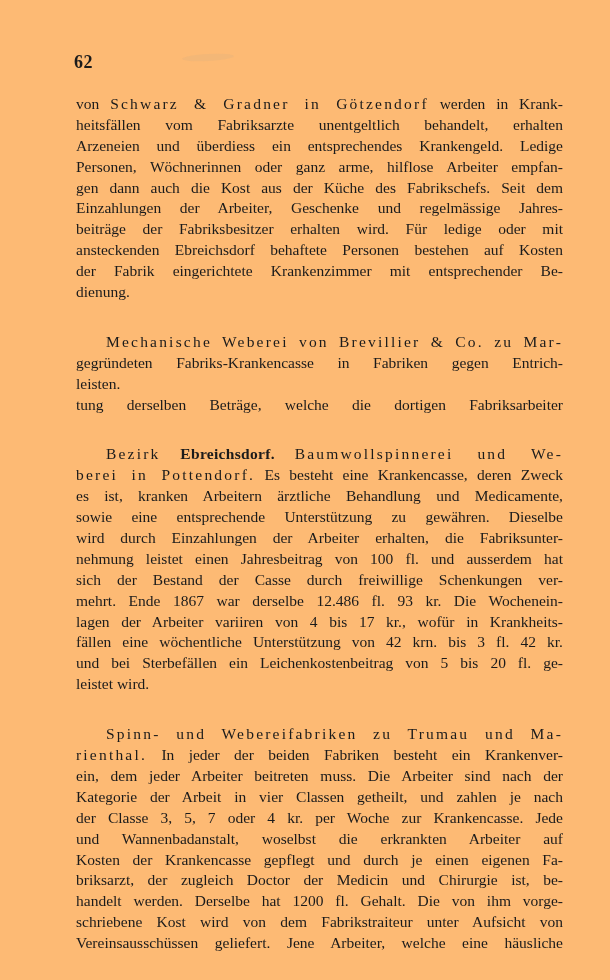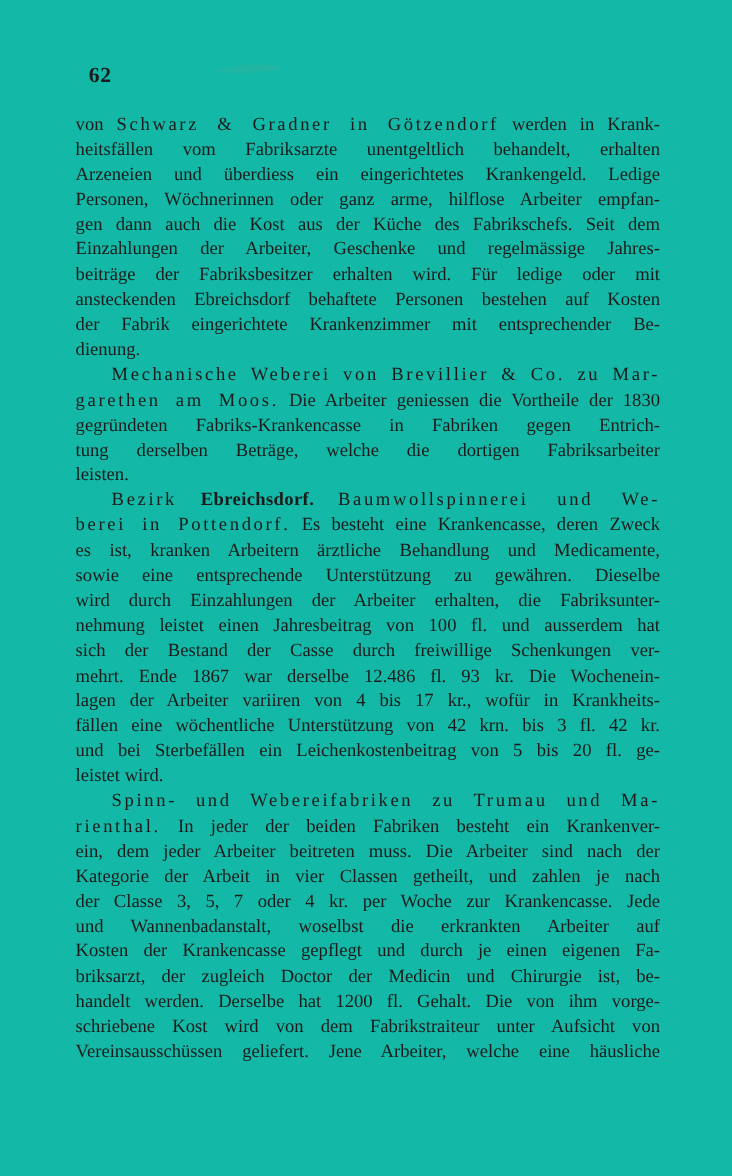--- a/index.html
+++ b/index.html
@@ -4,21 +4,21 @@
 <style>
   html, body {
     margin: 0;
     padding: 0;
     background: #ffffff;
   }
   .page {
     position: relative;
     width: 610px;
     height: 980px;
-    background: #14b8a6;
+    background: #fdba74;
     font-family: "Liberation Serif", "DejaVu Serif", serif;
     color: #1b1b1b;
     overflow: hidden;
   }
   .pagenum {
     position: absolute;
     left: 74px;
     top: 52px;
     font-size: 18px;
     font-weight: bold;
@@ -30,67 +30,67 @@
     top: 54px;
     width: 52px;
     height: 7px;
     background: #9a9a96;
     opacity: 0.10;
     border-radius: 50%;
     transform: rotate(-3deg);
   }
   .textblock {
     position: absolute;
-    left: 63px;
+    left: 76px;
     top: 94px;
     width: 487px;
   }
   .line {
     height: 20.9px;
     line-height: 20.9px;
     font-size: 15.5px;
     text-align: justify;
     text-align-last: justify;
     -moz-text-align-last: justify;
     overflow: hidden;
     white-space: normal;
   }
   .line.indent {
     text-indent: 30px;
+    margin-top: 29px;
   }
   .line.endline {
     text-align-last: left;
     -moz-text-align-last: left;
   }
   .seg-n  { }
   .seg-sp { letter-spacing: 2.2px; word-spacing: 2px; }
   .seg-b  { font-weight: bold; letter-spacing: 0.3px; }
 </style>
 </head>
 <body>
 
 <div class="page">
   <div class="pagenum">62</div>
   <div class="smudge"></div>
   <div class="textblock">
       <div class="line"><span class="seg-n">von </span><span class="seg-sp">Schwarz &amp; Gradner in Götzendorf</span><span class="seg-n"> werden in Krank-</span></div>
       <div class="line"><span class="seg-n">heitsfällen vom Fabriksarzte unentgeltlich behandelt, erhalten</span></div>
-      <div class="line"><span class="seg-n">Arzeneien und überdiess ein eingerichtetes Krankengeld. Ledige</span></div>
+      <div class="line"><span class="seg-n">Arzeneien und überdiess ein entsprechendes Krankengeld. Ledige</span></div>
       <div class="line"><span class="seg-n">Personen, Wöchnerinnen oder ganz arme, hilflose Arbeiter empfan-</span></div>
       <div class="line"><span class="seg-n">gen dann auch die Kost aus der Küche des Fabrikschefs. Seit dem</span></div>
       <div class="line"><span class="seg-n">Einzahlungen der Arbeiter, Geschenke und regelmässige Jahres-</span></div>
       <div class="line"><span class="seg-n">beiträge der Fabriksbesitzer erhalten wird. Für ledige oder mit</span></div>
       <div class="line"><span class="seg-n">ansteckenden Ebreichsdorf behaftete Personen bestehen auf Kosten</span></div>
       <div class="line"><span class="seg-n">der Fabrik eingerichtete Krankenzimmer mit entsprechender Be-</span></div>
       <div class="line endline"><span class="seg-n">dienung.</span></div>
       <div class="line indent"><span class="seg-sp">Mechanische Weberei von Brevillier &amp; Co. zu Mar-</span></div>
-      <div class="line"><span class="seg-sp">garethen am Moos.</span><span class="seg-n"> Die Arbeiter geniessen die Vortheile der 1830</span></div>
       <div class="line"><span class="seg-n">gegründeten Fabriks-Krankencasse in Fabriken gegen Entrich-</span></div>
+      <div class="line endline"><span class="seg-n">leisten.</span></div>
       <div class="line"><span class="seg-n">tung derselben Beträge, welche die dortigen Fabriksarbeiter</span></div>
-      <div class="line endline"><span class="seg-n">leisten.</span></div>
       <div class="line indent"><span class="seg-sp">Bezirk</span><span class="seg-n"> </span><span class="seg-b">Ebreichsdorf.</span><span class="seg-n"> </span><span class="seg-sp">Baumwollspinnerei und We-</span></div>
       <div class="line"><span class="seg-sp">berei in Pottendorf.</span><span class="seg-n"> Es besteht eine Krankencasse, deren Zweck</span></div>
       <div class="line"><span class="seg-n">es ist, kranken Arbeitern ärztliche Behandlung und Medicamente,</span></div>
       <div class="line"><span class="seg-n">sowie eine entsprechende Unterstützung zu gewähren. Dieselbe</span></div>
       <div class="line"><span class="seg-n">wird durch Einzahlungen der Arbeiter erhalten, die Fabriksunter-</span></div>
       <div class="line"><span class="seg-n">nehmung leistet einen Jahresbeitrag von 100 fl. und ausserdem hat</span></div>
       <div class="line"><span class="seg-n">sich der Bestand der Casse durch freiwillige Schenkungen ver-</span></div>
       <div class="line"><span class="seg-n">mehrt. Ende 1867 war derselbe 12.486 fl. 93 kr. Die Wochenein-</span></div>
       <div class="line"><span class="seg-n">lagen der Arbeiter variiren von 4 bis 17 kr., wofür in Krankheits-</span></div>
       <div class="line"><span class="seg-n">fällen eine wöchentliche Unterstützung von 42 krn. bis 3 fl. 42 kr.</span></div>

